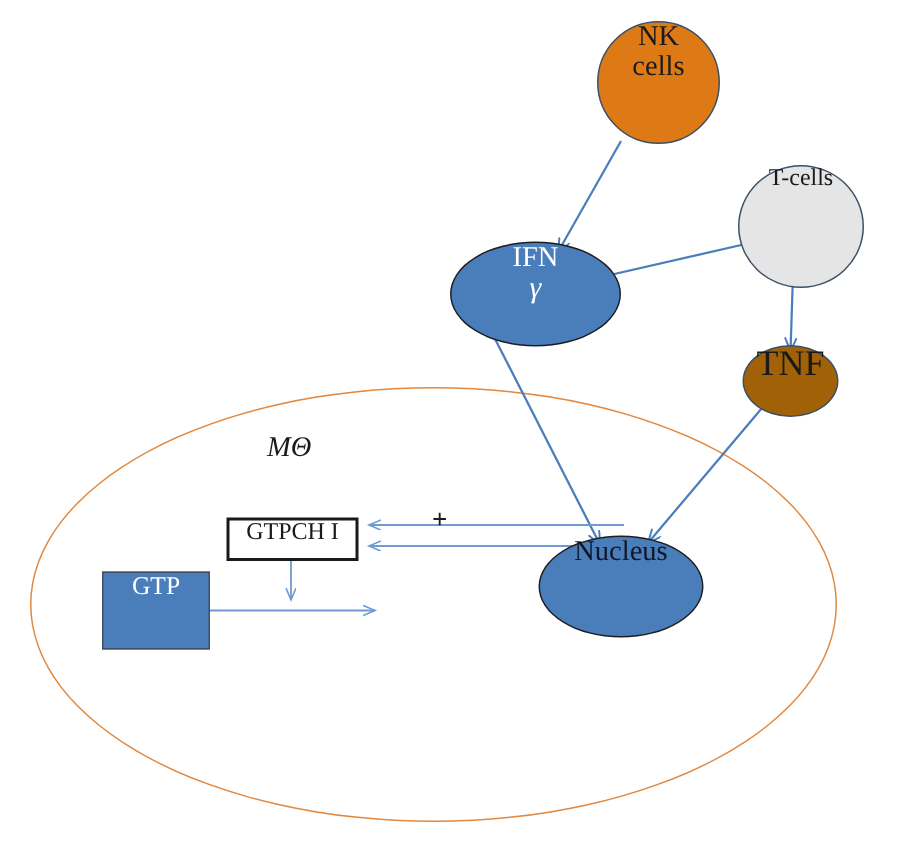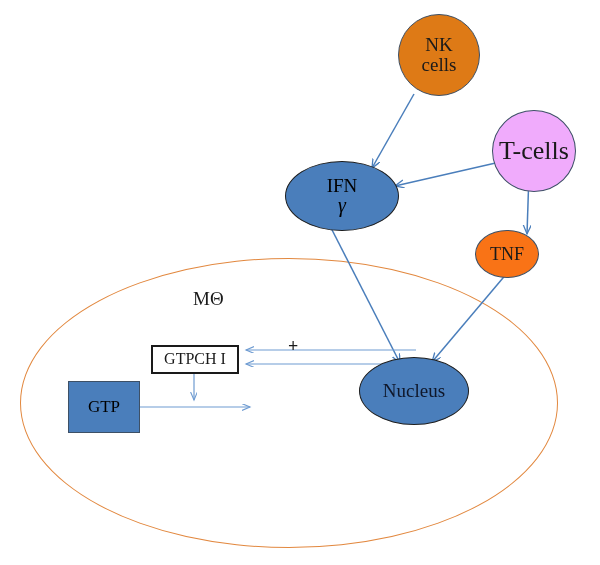--- a/index.html
+++ b/index.html
@@ -20,21 +20,21 @@
   #edges {
     position: absolute;
     left: 0; top: 0;
     width: 600px;
     height: 565px;
     pointer-events: none;
   }
   .node {
     position: absolute;
     display: flex;
-    align-items: center;
+    align-items: flex-start;
     justify-content: center;
     text-align: center;
     line-height: 1.05;
     box-sizing: border-box;
   }
   .ellipse { border-radius: 50%; }
   .cell-shape {
     position: absolute;
     border-radius: 50%;
     border: 1.6px solid #e2883f;
@@ -86,52 +86,52 @@
 
   <div class="node ellipse" style="left:398px; top:14px; width:82px; height:82px;
               background:#DE7A16; border:1.5px solid #3D5066; font-size:19px; color:#1A1A1A;">
     <div>
       <span class="node-text">NK</span>
       <span class="node-text">cells</span>
     </div>
   </div>
 
   <div class="node ellipse" style="left:492px; top:110px; width:84px; height:82px;
-              background:#f0abfc; border:1.5px solid #3D5066; font-size:26px; color:#1A1A1A;">
+              background:#e5e5e5; border:1.5px solid #3D5066; font-size:16px; color:#1A1A1A;">
     <span>T-cells</span>
   </div>
 
-  <div class="node ellipse" style="left:285px; top:161px; width:114px; height:70px;
-              background:#4A7EBB; border:1.5px solid #1E1E1E; font-size:19px; color:#000000;">
+  <div class="node ellipse" style="left:300px; top:161px; width:114px; height:70px;
+              background:#4A7EBB; border:1.5px solid #1E1E1E; font-size:19px; color:#ffffff;">
     <div>
       <span class="node-text">IFN</span>
       <span class="node-text gamma">γ</span>
     </div>
   </div>
 
-  <div class="node ellipse" style="left:475px; top:230px; width:64px; height:48px;
-              background:#f97316; border:1.5px solid #3D5066; font-size:18px; color:#1A1A1A;">
+  <div class="node ellipse" style="left:495px; top:230px; width:64px; height:48px;
+              background:#a16207; border:1.5px solid #3D5066; font-size:24px; color:#1A1A1A;">
     <span>TNF</span>
   </div>
 
   <div class="node ellipse" style="left:359px; top:357px; width:110px; height:68px;
               background:#4A7EBB; border:1.5px solid #1E1E1E; font-size:19px; color:#0f172a;">
     <span>Nucleus</span>
   </div>
 
   <div class="node" style="left:151px; top:345px; width:88px; height:29px;
               background:#FFFFFF; border:2px solid #1A1A1A; font-size:16px; color:#1A1A1A;">
     <span>GTPCH I</span>
   </div>
 
   <div class="node" style="left:68px; top:381px; width:72px; height:52px;
-              background:#4A7EBB; border:1px solid #3D5066; font-size:17px; color:#000000;">
+              background:#4A7EBB; border:1px solid #3D5066; font-size:17px; color:#ffffff;">
     <span>GTP</span>
   </div>
 
 
-  <div class="lbl" style="left:193px; top:288px; font-size:19px;">MΘ</div>
+  <div class="lbl" style="left:178px; top:288px; font-size:19px;font-style:italic;">MΘ</div>
 
 
 
   <div class="lbl" style="left:288px; top:336px; font-size:18px; font-weight:bold;">+</div>
 
 </div>
 
 </body></html>

